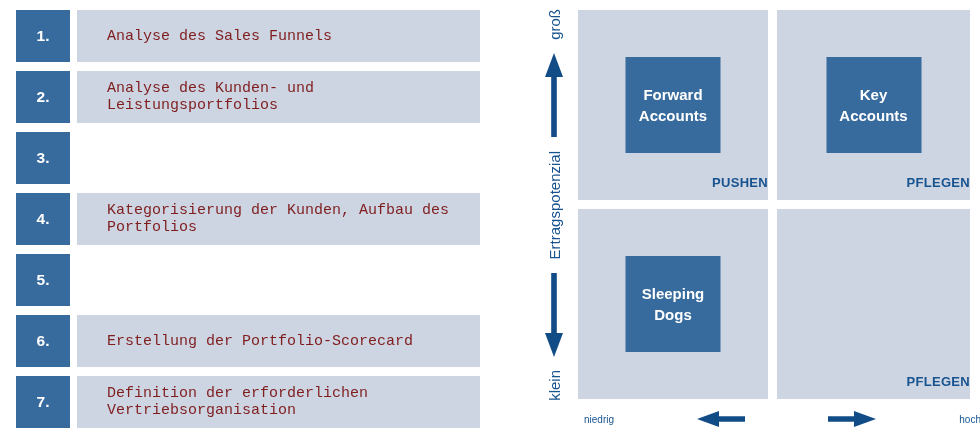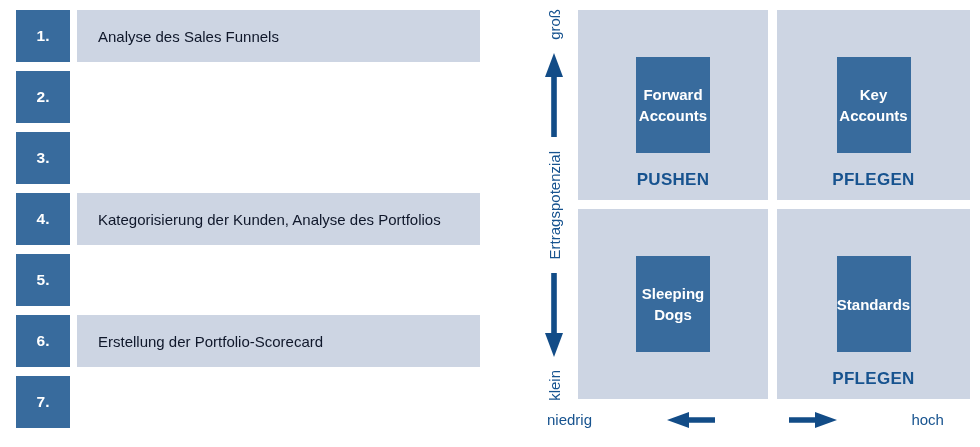--- a/index.html
+++ b/index.html
@@ -30,25 +30,26 @@
     color: #ffffff;
     font-weight: bold;
     font-size: 15.5px;
     display: flex;
     align-items: center;
     justify-content: center;
   }
   .process-bar {
     flex: 1;
     background: #cdd5e3;
-    color: #0f172a;
+    color: #7f1d1d;
     font-size: 15px;
     display: flex;
     align-items: center;
-    padding-left: 21px;
+    padding-left: 30px;
+    font-family: Liberation Mono, monospace;
   }
 
   
   .y-axis {
     position: absolute;
     left: 536px;
     top: 9px;
     width: 36px;
     height: 392px;
     display: flex;
@@ -74,89 +75,91 @@
     grid-template-columns: 190px 193px;
     grid-template-rows: 190px 190px;
     gap: 9px;
   }
   .quad { position: relative; background: #cdd5e3; }
   .quad-box {
     position: absolute;
     top: 47px;
     left: 50%;
     transform: translateX(-50%);
-    width: 74px;
+    width: 95px;
     height: 96px;
     background: #386b9d;
     color: #ffffff;
     font-weight: bold;
     font-size: 15px;
     line-height: 21px;
     display: flex;
     align-items: center;
     justify-content: center;
     text-align: center;
     white-space: pre-line;
   }
   .quad-strategy {
     position: absolute;
     bottom: 10px;
     left: 0;
     right: 0;
-    text-align: center;
+    text-align: right;
     color: #17538f;
     font-weight: bold;
-    font-size: 17px;
+    font-size: 13px;
     letter-spacing: 0.3px;
   }
 
   
   .x-axis {
     position: absolute;
-    left: 547px;
+    left: 584px;
     top: 411px;
     width: 397px;
     display: flex;
     align-items: center;
     justify-content: space-between;
     color: #17538f;
-    font-size: 15px;
+    font-size: 10px;
   }
   .x-arrow { display: block; flex: 0 0 auto; }
   .arrow-fill { fill: #124c87; }
 </style>
 </head>
 <body>
 
 <div class="canvas">
 
   <div class="process-list">
     <div class="process-row">
       <div class="process-num">1.</div>
       <div class="process-bar">Analyse des Sales Funnels</div>
     </div>
     <div class="process-row">
       <div class="process-num">2.</div>
+      <div class="process-bar">Analyse des Kunden- und Leistungsportfolios</div>
     </div>
     <div class="process-row">
       <div class="process-num">3.</div>
     </div>
     <div class="process-row">
       <div class="process-num">4.</div>
-      <div class="process-bar">Kategorisierung der Kunden, Analyse des Portfolios</div>
+      <div class="process-bar">Kategorisierung der Kunden, Aufbau des Portfolios</div>
     </div>
     <div class="process-row">
       <div class="process-num">5.</div>
     </div>
     <div class="process-row">
       <div class="process-num">6.</div>
       <div class="process-bar">Erstellung der Portfolio-Scorecard</div>
     </div>
     <div class="process-row">
       <div class="process-num">7.</div>
+      <div class="process-bar">Definition der erforderlichen Vertriebsorganisation</div>
     </div>
   </div>
 
   <div class="y-axis">
     <span class="vtext">groß</span>
     <svg class="y-arrow" width="18" height="84" viewBox="0 0 18 84">
       <polygon class="arrow-fill" points="9,0 0,24 6.2,24 6.2,84 11.8,84 11.8,24 18,24"></polygon>
     </svg>
     <span class="vtext">Ertragspotenzial</span>
     <svg class="y-arrow" width="18" height="84" viewBox="0 0 18 84">
@@ -174,21 +177,20 @@
     <div class="quad">
       <div class="quad-box">Key
 Accounts</div>
       <div class="quad-strategy">PFLEGEN</div>
     </div>
     <div class="quad">
       <div class="quad-box">Sleeping
 Dogs</div>
     </div>
     <div class="quad">
-      <div class="quad-box">Standards</div>
       <div class="quad-strategy">PFLEGEN</div>
     </div>
   </div>
 
   <div class="x-axis">
     <span>niedrig</span>
     <svg class="x-arrow" width="48" height="16" viewBox="0 0 48 16">
       <polygon class="arrow-fill" points="0,8 22,0 22,5.3 48,5.3 48,10.7 22,10.7 22,16"></polygon>
     </svg>
     <svg class="x-arrow" width="48" height="16" viewBox="0 0 48 16">

